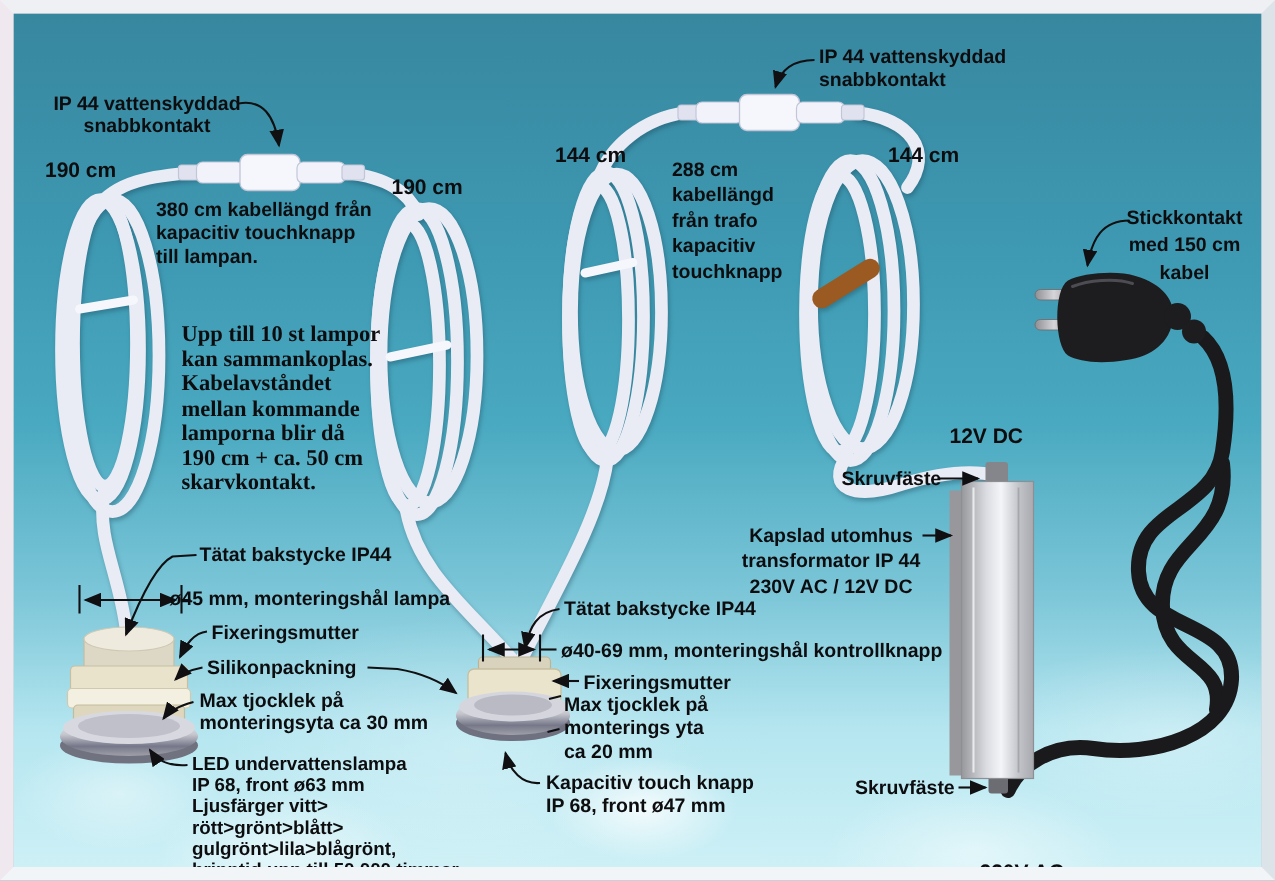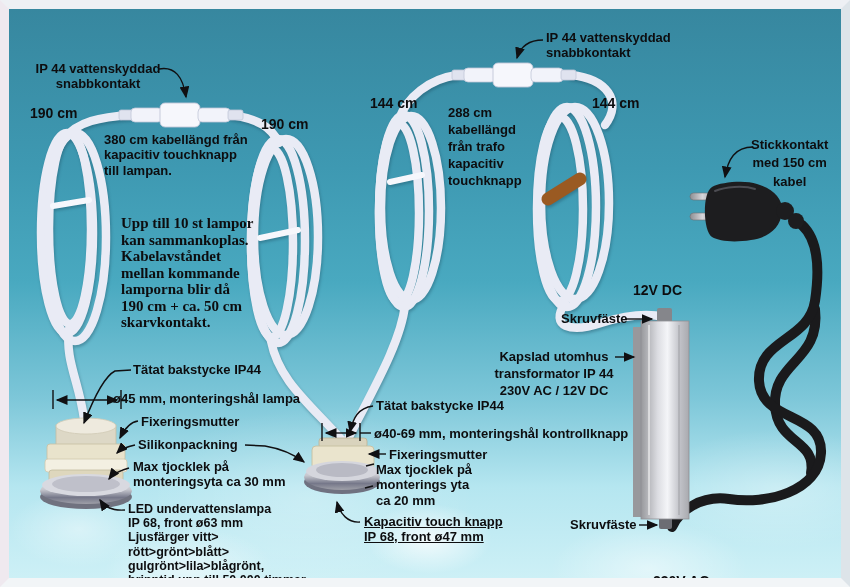--- a/index.html
+++ b/index.html
@@ -245,15 +245,15 @@
 rött&gt;grönt&gt;blått&gt;
 gulgrönt&gt;lila&gt;blågrönt,
 brinntid upp till 50 000 timmar</div>
 
   <div class="lbl" style="left:367px; top:389px;">Tätat bakstycke IP44</div>
   <div class="lbl" style="left:365px; top:417px;">ø40-69 mm, monteringshål kontrollknapp</div>
   <div class="lbl" style="left:380px; top:438px;">Fixeringsmutter</div>
   <div class="lbl" style="left:367px; top:453px;">Max tjocklek på
 monterings yta
 ca 20 mm</div>
-  <div class="lbl" style="left:355px; top:505px;text-decoration:underline;">Kapacitiv touch knapp
+  <div class="lbl" style="left:355px; top:505px;">Kapacitiv touch knapp
 IP 68, front ø47 mm</div>
 </div>
 
 </body></html>

